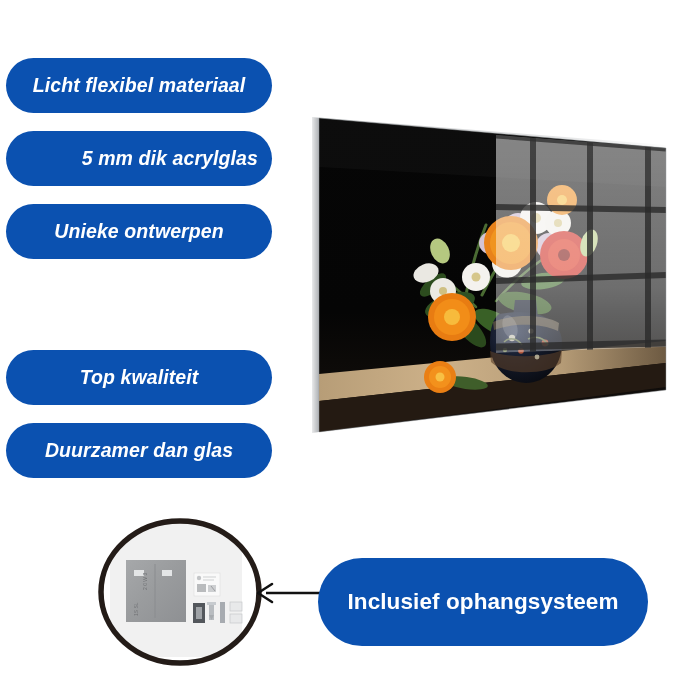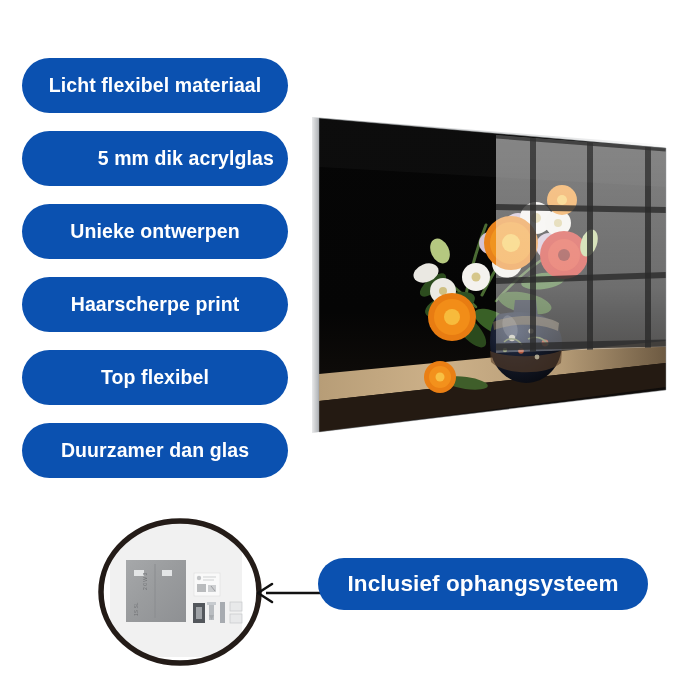--- a/index.html
+++ b/index.html
@@ -17,30 +17,30 @@
     background:var(--brand,#0b51b0);
     color:#ffffff;
     border-radius:999px;
     font-weight:bold;
     letter-spacing:.1px;
     text-align:center;
     box-sizing:border-box;
     padding:0 14px;
     white-space:nowrap;
   }
-  .pill-feature{left:22px;width:266px;height:55px;font-size:19.5px;}
+  .pill-feature{left:6px;width:266px;height:55px;font-size:19.5px;font-style:italic;}
   #pill-0{top:58px;}
   #pill-1{top:131px;justify-content:flex-end;}
   #pill-2{top:204px;}
   #pill-3{top:277px;}
   #pill-4{top:350px;}
   #pill-5{top:423px;text-align:center;}
 
   .pill-callout{
-    left:318px;top:558px;width:330px;height:52px;
+    left:318px;top:558px;width:330px;height:88px;
     font-size:22.5px;border-radius:999px;
   }
 
   
   #panel-wrap{position:absolute;left:300px;top:95px;width:400px;height:350px;}
   #panel-svg{display:block;width:400px;height:350px;overflow:visible;}
 
   
   #kit{position:absolute;left:98px;top:518px;width:164px;height:148px;}
   #kit-svg{display:block;width:164px;height:148px;overflow:visible;}
@@ -237,25 +237,22 @@
 
   <div class="pill pill-feature" id="pill-0">
     <span>Licht flexibel materiaal</span>
   </div>
   <div class="pill pill-feature" id="pill-1">
     <span>5 mm dik acrylglas</span>
   </div>
   <div class="pill pill-feature" id="pill-2">
     <span>Unieke ontwerpen</span>
   </div>
-  <div class="pill pill-feature" id="pill-3">
-    <span>Haarscherpe print</span>
-  </div>
   <div class="pill pill-feature" id="pill-4">
-    <span>Top flexibel</span>
+    <span>Top kwaliteit</span>
   </div>
   <div class="pill pill-feature" id="pill-5">
     <span>Duurzamer dan glas</span>
   </div>
 
   <div id="kit">
     <svg id="kit-svg" viewBox="0 0 164 148">
       <defs>
         <clipPath id="circleClip">
             <ellipse cx="82" cy="74" rx="79" ry="71"></ellipse>

